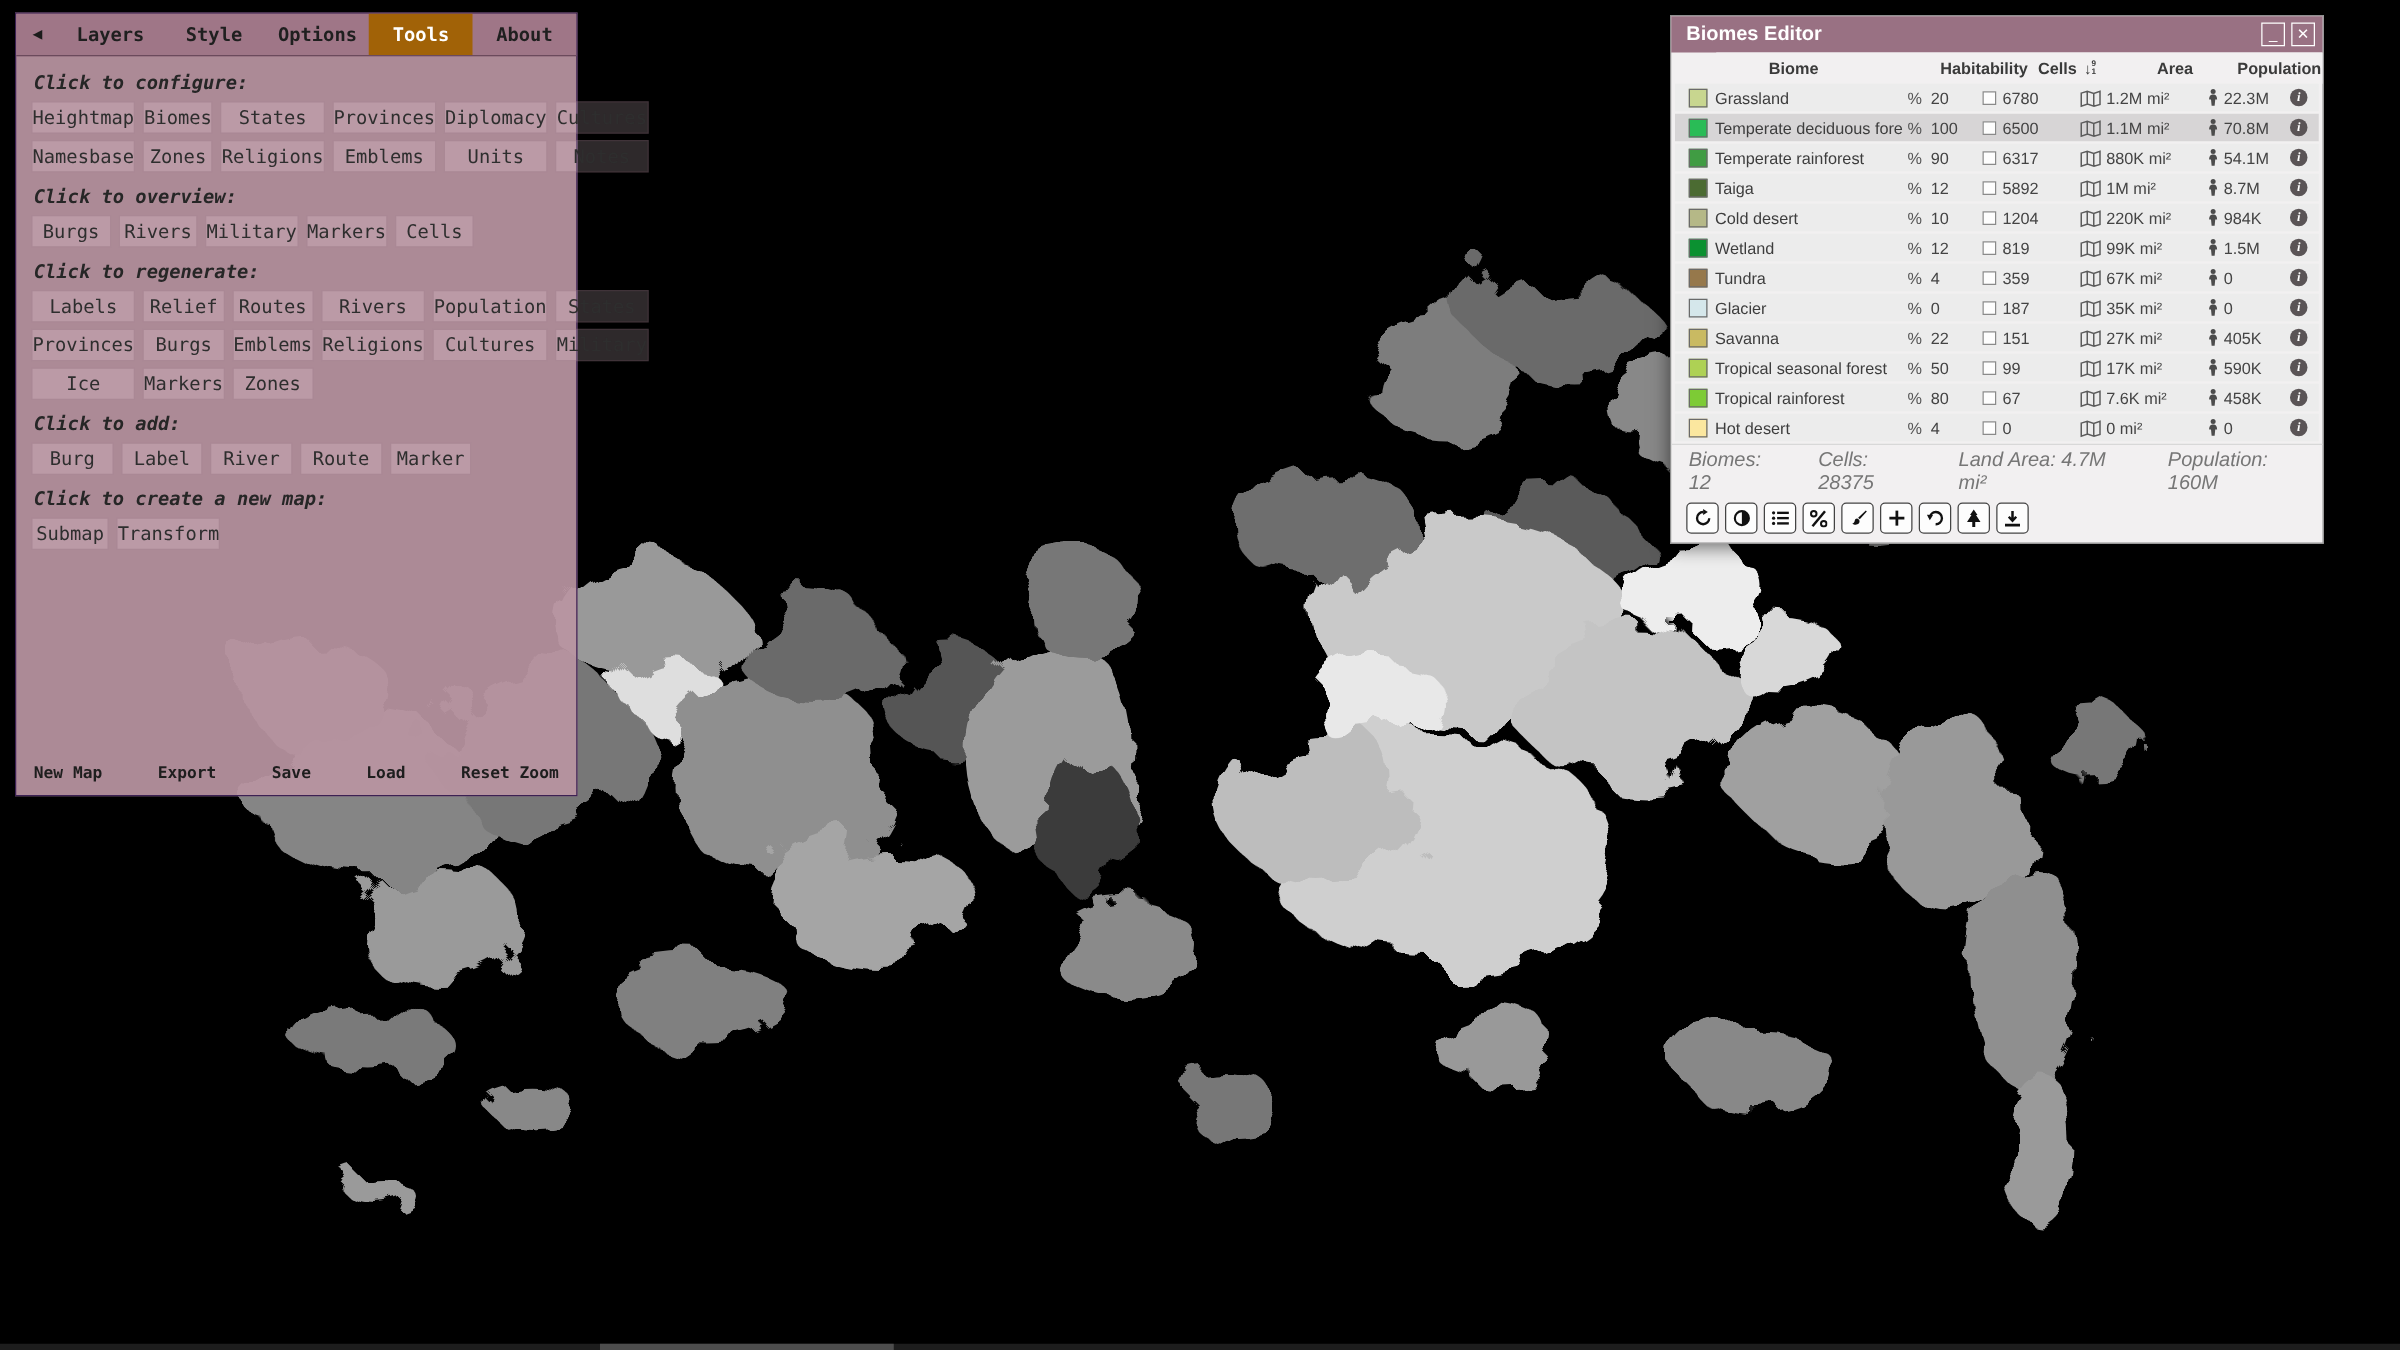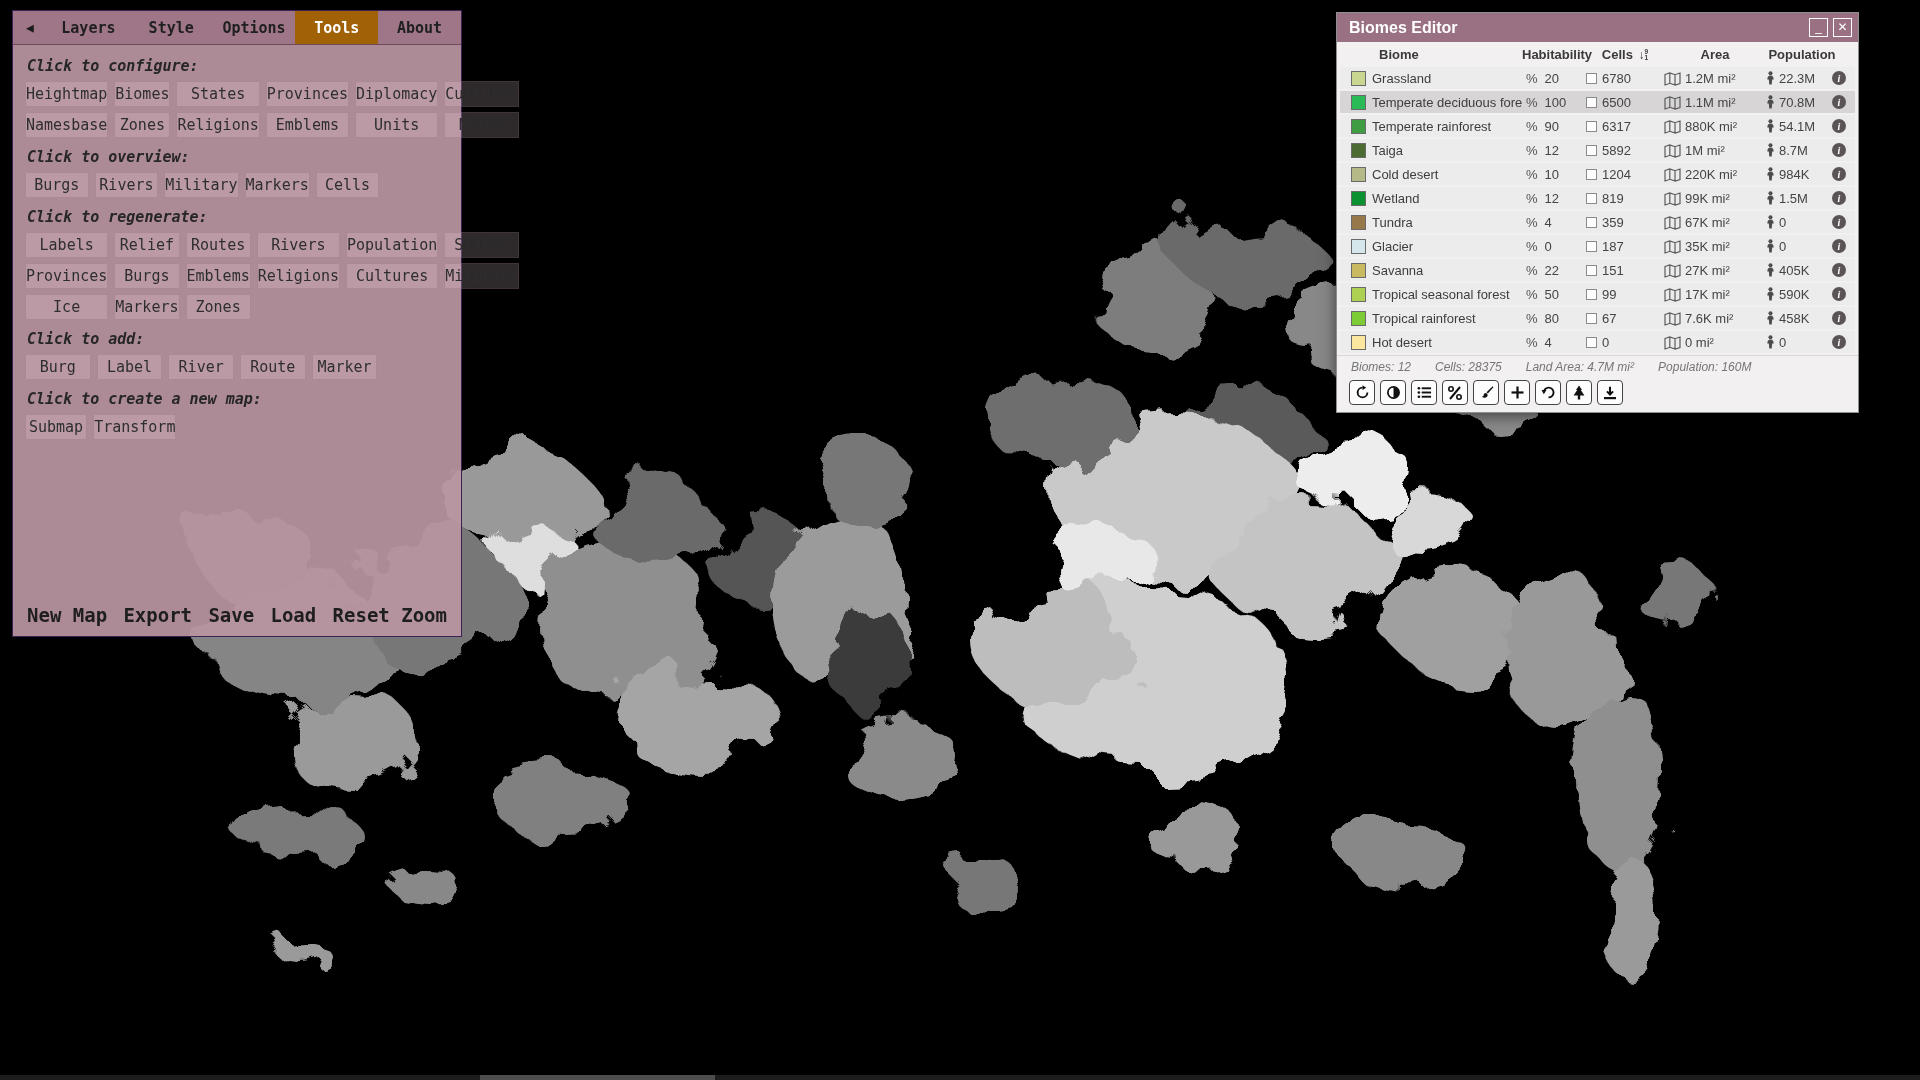--- a/index.html
+++ b/index.html
@@ -31,21 +31,21 @@
   .panel-body .section-heading:first-child { margin-top:4px; }
   .btn-grid { display:grid; grid-template-columns:repeat(6,1fr); gap:5px 6px; }
   .tool-btn {
     height:26px; background:rgba(255,230,238,0.18);
     border:1px solid rgba(120,85,100,0.25);
     font-family:"DejaVu Sans Mono", monospace; font-size:15px; color:#2e2e2e;
     display:flex; align-items:center; justify-content:center; cursor:pointer;
   }
   .footer-actions {
     display:flex; justify-content:space-between; align-items:center;
-    padding:8px 14px 10px 14px; font-size:19px; font-weight:bold; color:#1e1e1e;
+    padding:8px 14px 10px 14px; font-size:13px; font-weight:bold; color:#1e1e1e;
   }
   .footer-actions span { cursor:pointer; }
 
   
   #biomesEditor {
     position:absolute; left:1336px; top:12px; width:523px;
     background:#f2f0f1; border:1px solid #8f8f8f;
     box-shadow:0 3px 14px rgba(0,0,0,0.55);
     font-size:13px; color:#333;
   }
@@ -56,21 +56,21 @@
   }
   .titlebar .t { flex:1; }
   .winbtn {
     width:19px; height:19px; margin-left:5px; background:transparent;
     border:1px solid #fff; color:#fff; font-size:12px; line-height:15px;
     cursor:pointer; display:inline-flex; align-items:center; justify-content:center;
     font-family:"Liberation Sans", sans-serif;
   }
   .cols-header {
     display:flex; align-items:center; height:25px; font-weight:bold; font-size:13px;
-    color:#3a3a3a; padding-left:14px; background:#f2f0f1;
+    color:#3a3a3a; padding-left:14px; background:#f2f0f1;margin-left:36px;
   }
   .ch-biome { width:171px; padding-left:28px; }
   .ch-hab { width:64px; text-align:center; }
   .ch-cells { width:78px; text-align:center; }
   .ch-area { width:102px; text-align:center; }
   .ch-pop { width:72px; text-align:center; }
   .sort-ico { display:inline-flex; align-items:center; font-weight:normal; margin-left:2px; cursor:pointer; }
   .sort-ico .arrow { font-size:12px; }
   .sort-ico .nums { display:inline-flex; flex-direction:column; font-size:6.5px; line-height:6.5px; font-weight:bold; }
 
@@ -89,21 +89,21 @@
   .b-area { width:102px; flex:none; display:flex; align-items:flex-end; gap:4px; }
   .b-pop { width:66px; flex:none; display:flex; align-items:center; gap:4px; }
   .ico { display:inline-flex; align-items:center; justify-content:center; flex:none; }
   .info-ico {
     width:14px; height:14px; border-radius:50%; background:#5a5456; color:#fff;
     font-size:10px; font-weight:bold; font-style:italic; display:inline-flex;
     align-items:center; justify-content:center; cursor:pointer; font-family:"Liberation Serif", serif;
   }
   .summary {
     display:flex; gap:24px; padding:4px 0 2px 14px; font-style:italic;
-    color:#767676; font-size:12px; border-top:1px solid #d8d8d8;
+    color:#767676; font-size:16px; border-top:1px solid #d8d8d8;
   }
   .dlg-toolbar { display:flex; gap:5px; padding:4px 0 7px 12px; }
   .dlg-btn {
     width:26px; height:25px; background:#fdfdfd; border:1px solid #444;
     border-radius:4px; display:flex; align-items:center; justify-content:center;
     cursor:pointer; font-size:15px; color:#111; font-weight:bold;
   }
   .dlg-btn svg { display:block; }
 
   

